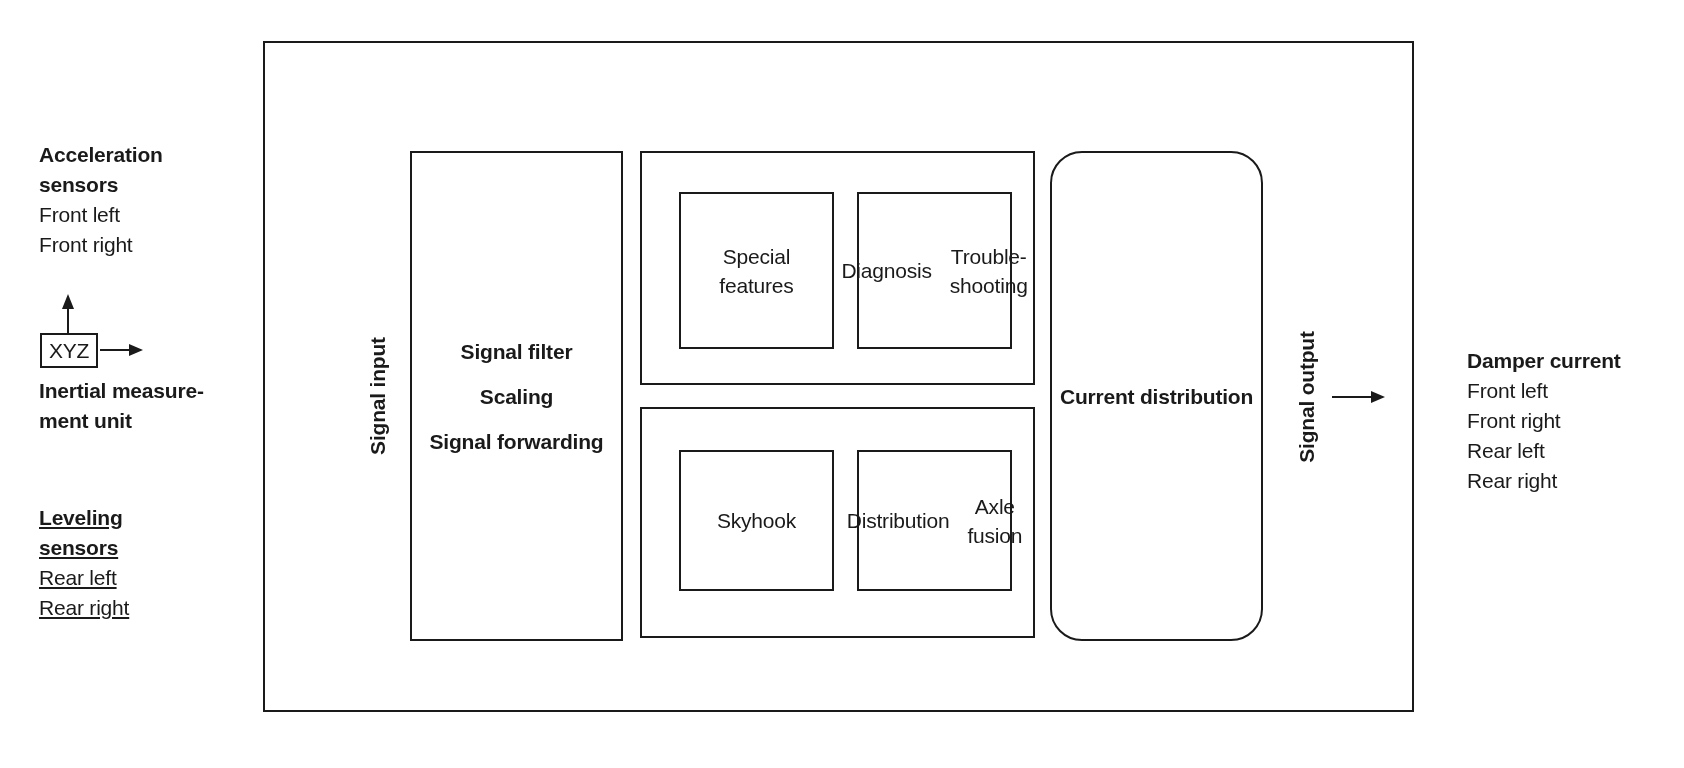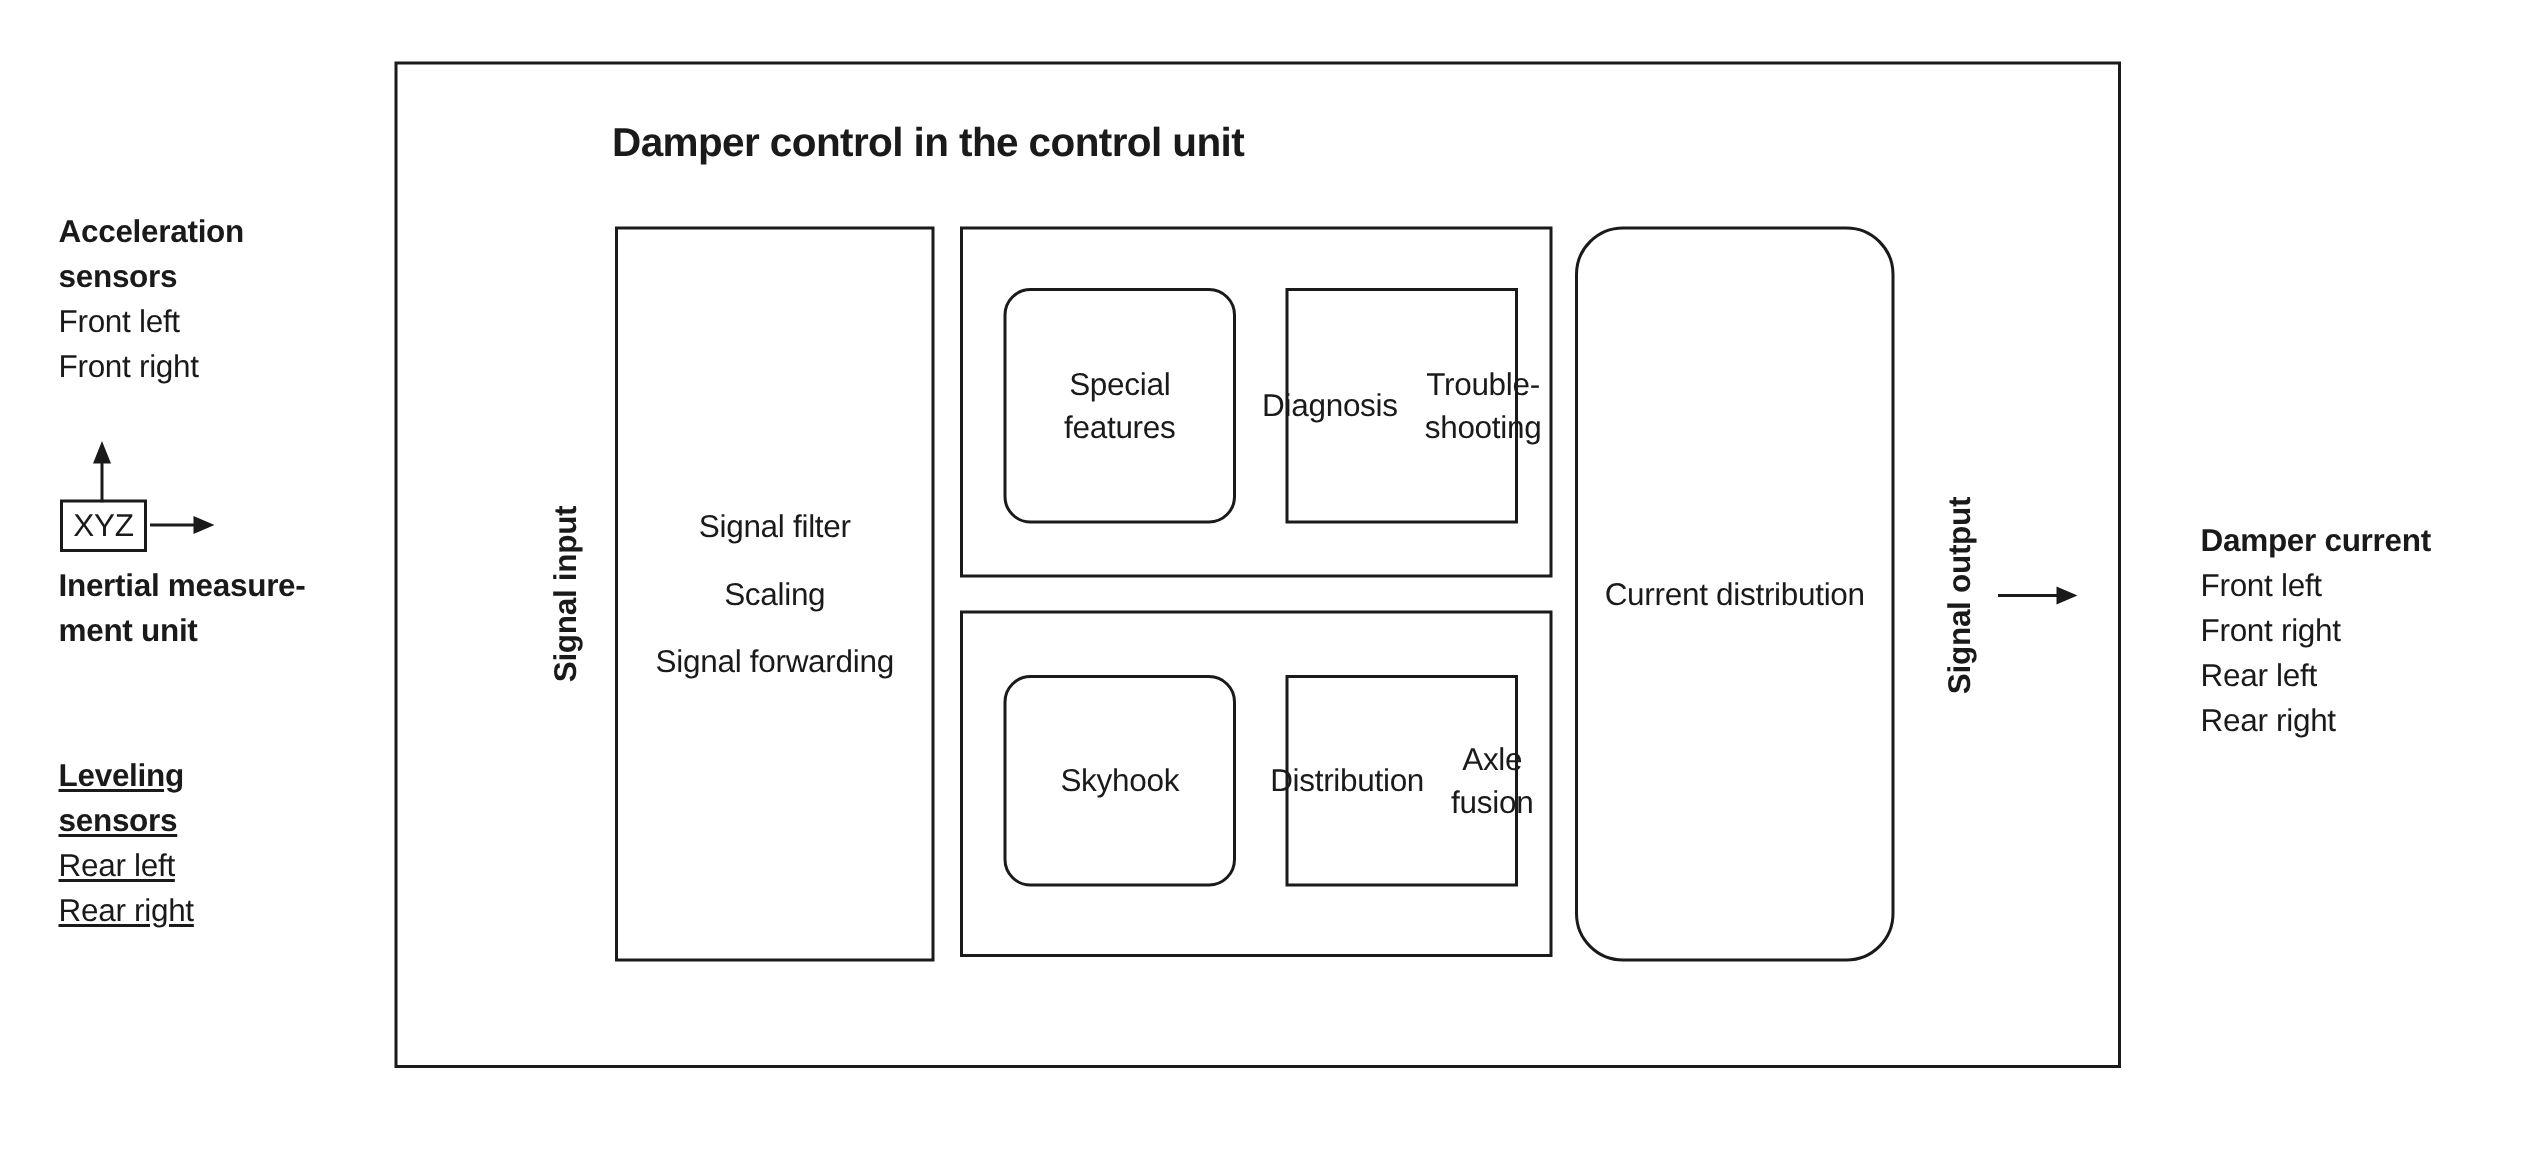--- a/index.html
+++ b/index.html
@@ -45,20 +45,21 @@
 
   
   .inner-col {
     top: 151px; width: 213px; height: 490px;
     border: 2px solid #1a1a1a;
     display: flex; flex-direction: column;
     align-items: center; justify-content: center;
     gap: 16px;
     font-size: 21px; line-height: 29px;
     text-align: center;
+    font-weight: bold;
   }
   .col-filter  { left: 410px; }
   .col-current { left: 1050px; gap: 0; border-radius: 32px; }
 
   .group-box {
     left: 640px; width: 395px;
     border: 2px solid #1a1a1a;
   }
   .group-upper { top: 151px; height: 234px; }
   .group-lower { top: 407px; height: 231px; }
@@ -68,21 +69,21 @@
     width: 155px;
     border: 2px solid #1a1a1a;
     display: flex; flex-direction: row;
     align-items: center; justify-content: center;
     gap: 18px;
     font-size: 21px; line-height: 29px;
     text-align: center;
   }
   .group-upper .cell-box { top: 39px; height: 157px; }
   .group-lower .cell-box { top: 41px; height: 141px; }
-  .cell-left  { left: 27px; border-radius: 18px; }
+  .cell-left  { left: 37px; }
   .cell-right { left: 215px; }
 
   .pre { white-space: pre-line; }
 
   
   .v-label {
     font-size: 21px; font-weight: 700;
     white-space: nowrap;
     transform: translate(-50%, -50%) rotate(-90deg);
   }
@@ -129,21 +130,20 @@
     <div>Rear right</div>
   </div>
 
   <svg class="abs" style="left:287px; top:390px;" width="56" height="14" viewBox="0 0 56 14">
     <line x1="0" y1="7" x2="44" y2="7" stroke="#1a1a1a" stroke-width="2"></line>
     <polygon points="42,1 56,7 42,13" fill="#1a1a1a"></polygon>
   </svg>
 
   <div class="abs outer-box"></div>
 
-  <div class="abs diagram-title">Damper control in the control unit</div>
 
   <div class="abs v-label v-input">Signal input</div>
 
   <div class="abs inner-col col-filter">
     <div>Signal filter</div>
     <div>Scaling</div>
     <div>Signal forwarding</div>
   </div>
 
   <div class="abs group-box group-upper">

